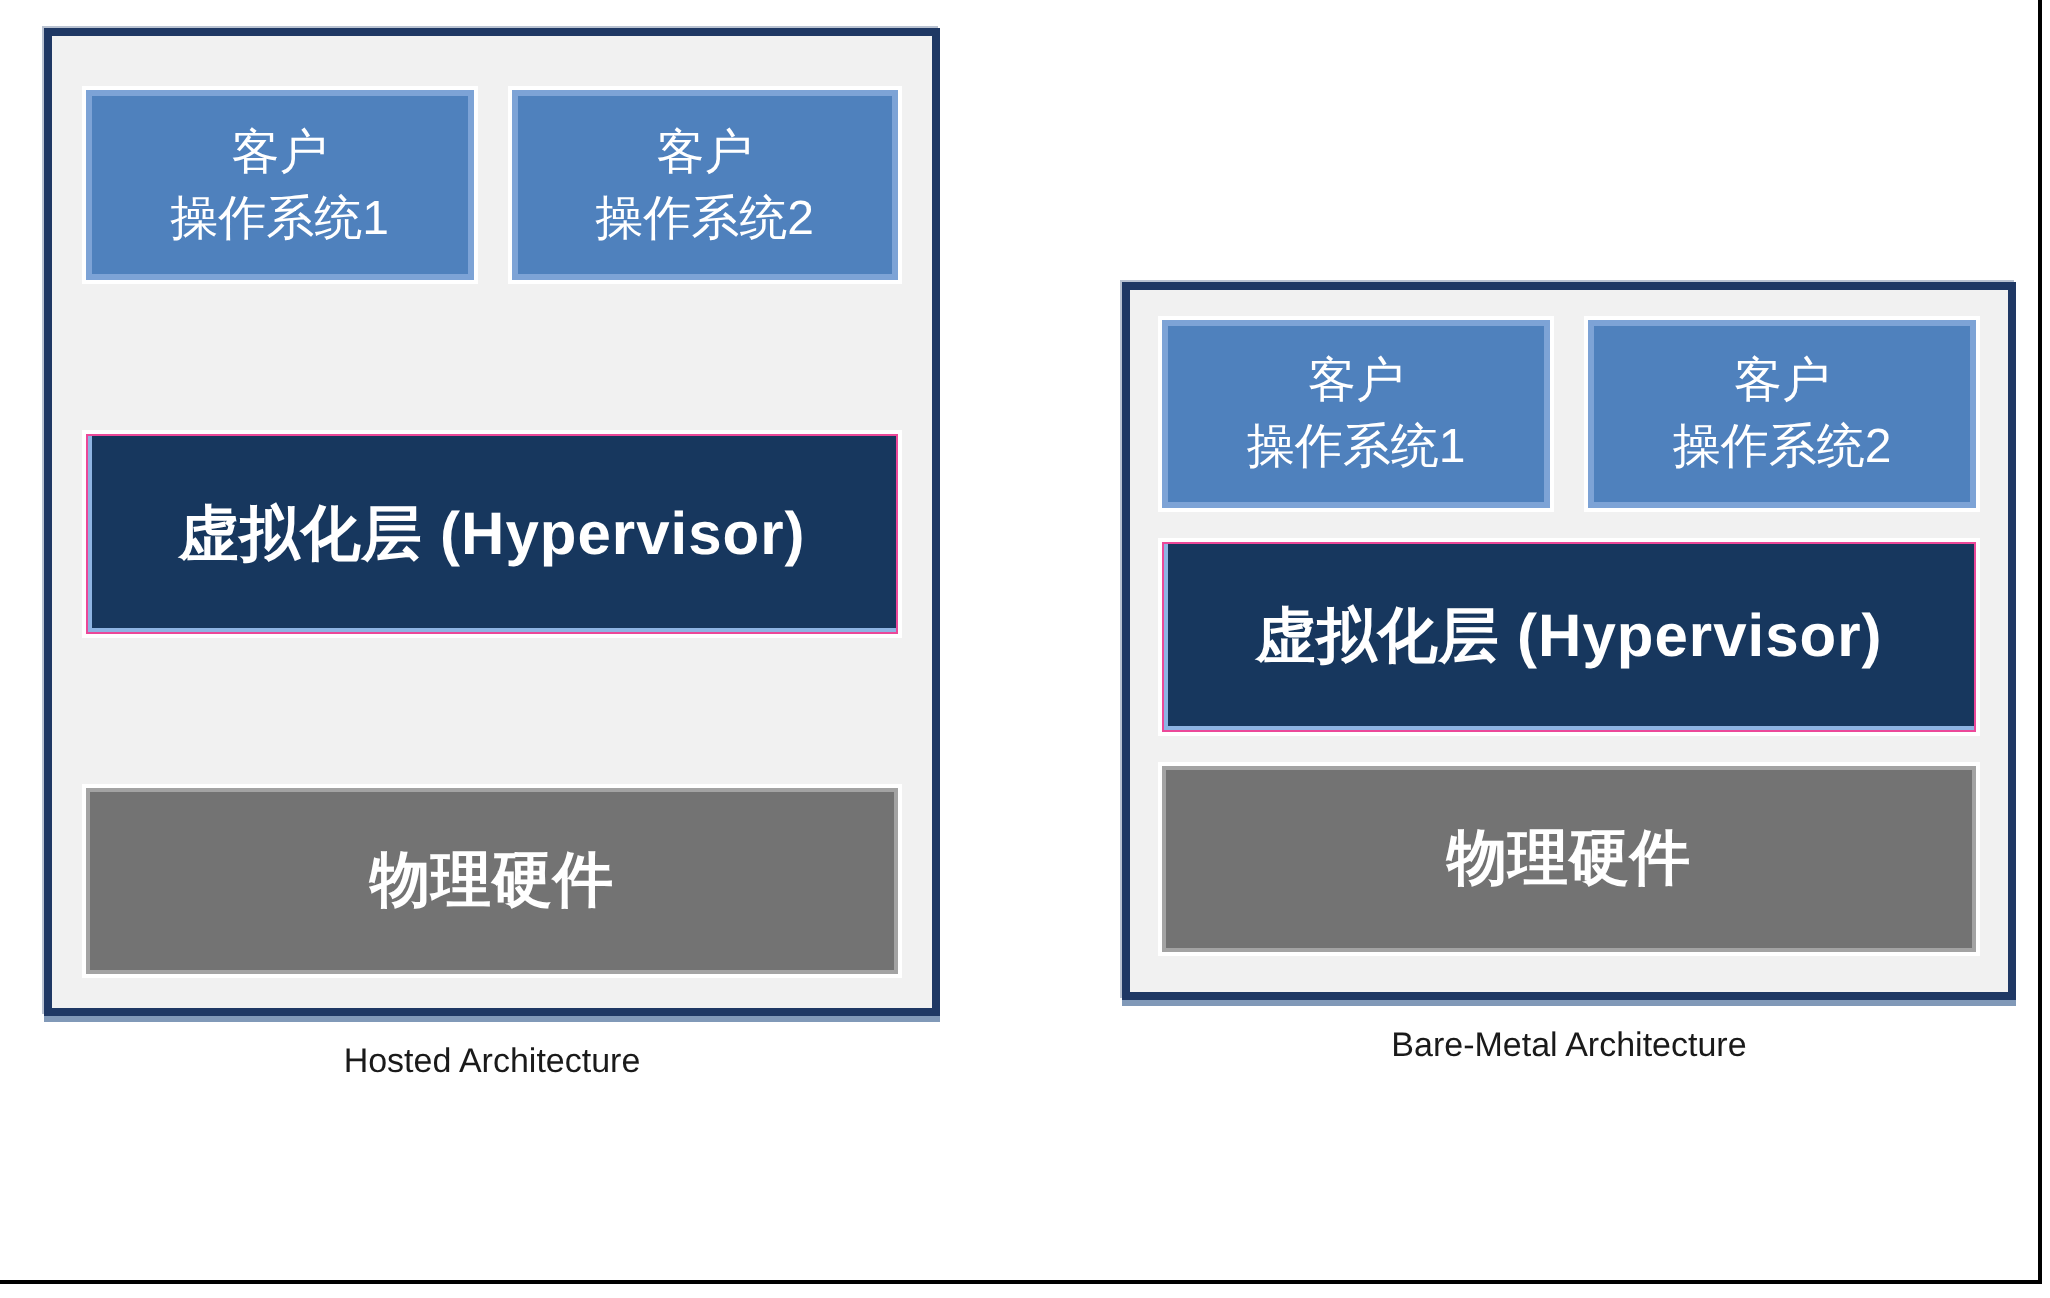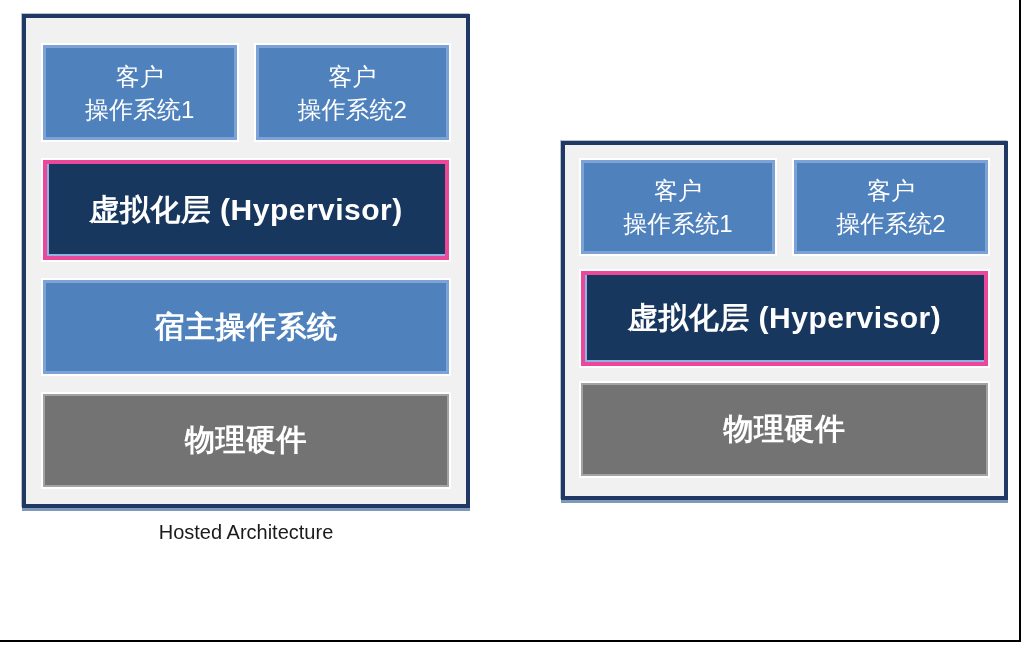--- a/index.html
+++ b/index.html
@@ -26,33 +26,33 @@
     box-sizing:border-box; display:flex; align-items:center; justify-content:center;
     color:#ffffff; text-align:center;
   }
   .h95{height:95px} .h100{height:100px} .h94{height:94px} .h93{height:93px}
 
   .blue {
     background:#4f81bd; border:3px solid #7da3d6;
     box-shadow:0 0 0 2px #ffffff;
   }
   .navy {
-    background:#17375e; border:4px solid #ec4899;
+    background:#17375e; border:1px solid #ec4899;
     box-shadow:0 0 0 2px #ffffff, inset 2px -2px 0 #8eb4e3;
   }
   .gray {
     background:#737373; border:2px solid #a3a3a3;
     box-shadow:0 0 0 2px #ffffff;
   }
 
   .guest-label { font-size:24px; line-height:33px; white-space:pre-line; font-weight:400; }
   .layer-label { font-size:30px; font-weight:700; letter-spacing:0.5px; }
 
   .caption-en {
-    margin-top:13px; text-align:center; font-size:20px; color:#1a1a1a; font-weight:400;
+    margin-top:13px; text-align:center; font-size:17px; color:#1a1a1a; font-weight:400;
   }
   .caption-zh {
     margin-top:34px; text-align:center; font-size:32px; font-weight:700; color:#000000;
     letter-spacing:1px;
   }
 
   .frame-right  { position:absolute; left:1019px; top:0;     width:2px;    height:642px; background:#000000; }
   .frame-bottom { position:absolute; left:0;      top:640px; width:1021px; height:2px;   background:#000000; }
 </style>
 </head>
@@ -62,34 +62,34 @@
 
   <div class="col col-left">
     <div class="stack stack-tall">
       <div class="guest-row h95">
         <div class="box blue guest-label">客户
 操作系统1</div>
         <div class="box blue guest-label">客户
 操作系统2</div>
       </div>
       <div class="box navy layer-label h100">虚拟化层 (Hypervisor)</div>
-      <div class="box blue layer-label h94">宿主操作系统</div>
       <div class="box gray layer-label h93">物理硬件</div>
     </div>
     <div class="caption-en">Hosted Architecture</div>
   </div>
 
   <div class="col col-right">
     <div class="stack stack-short">
       <div class="guest-row h94">
         <div class="box blue guest-label">客户
 操作系统1</div>
         <div class="box blue guest-label">客户
 操作系统2</div>
       </div>
       <div class="box navy layer-label h95">虚拟化层 (Hypervisor)</div>
       <div class="box gray layer-label h93">物理硬件</div>
     </div>
+    <div class="caption-en">Bare-Metal Architecture</div>
   </div>
 
   <div class="frame-right"></div>
   <div class="frame-bottom"></div>
 </div>
 
 </body></html>

